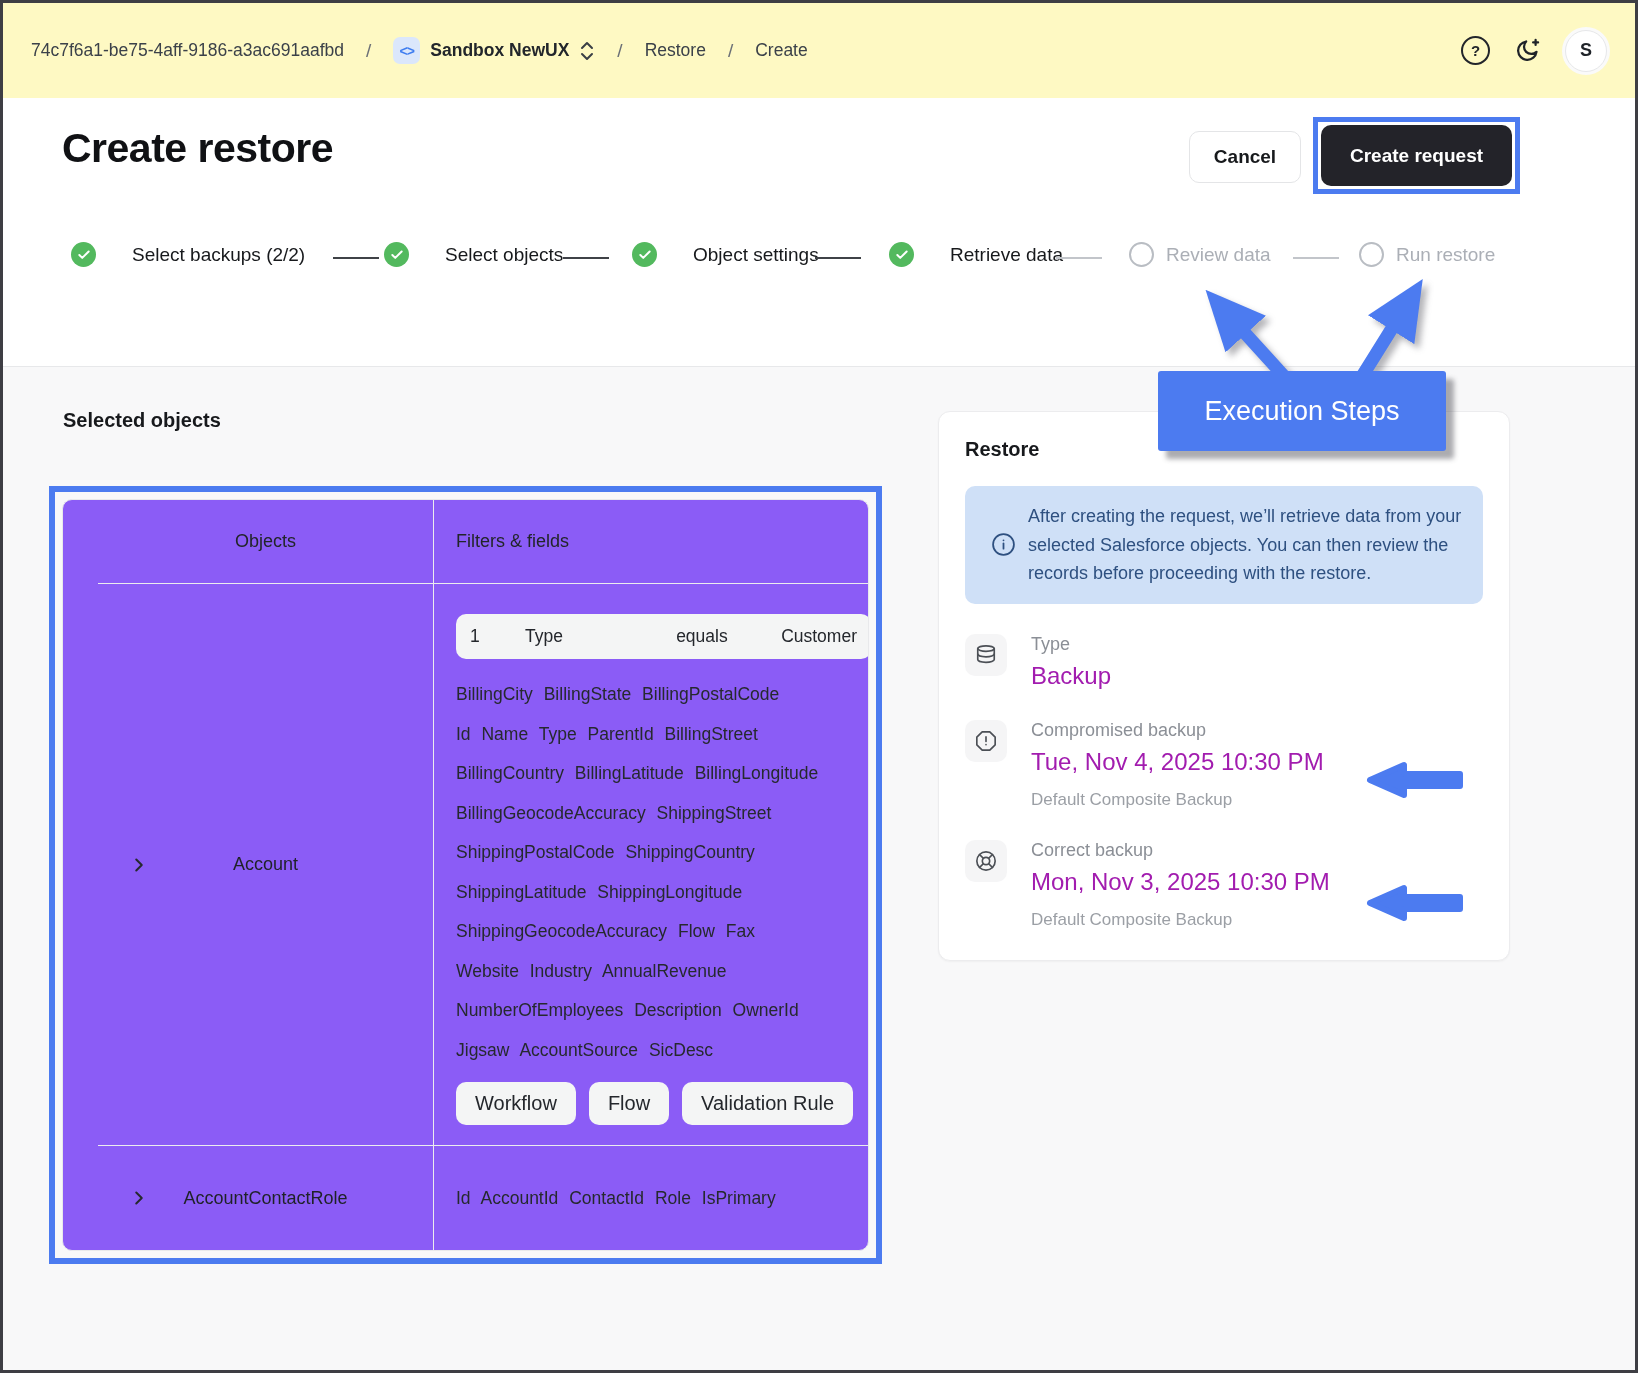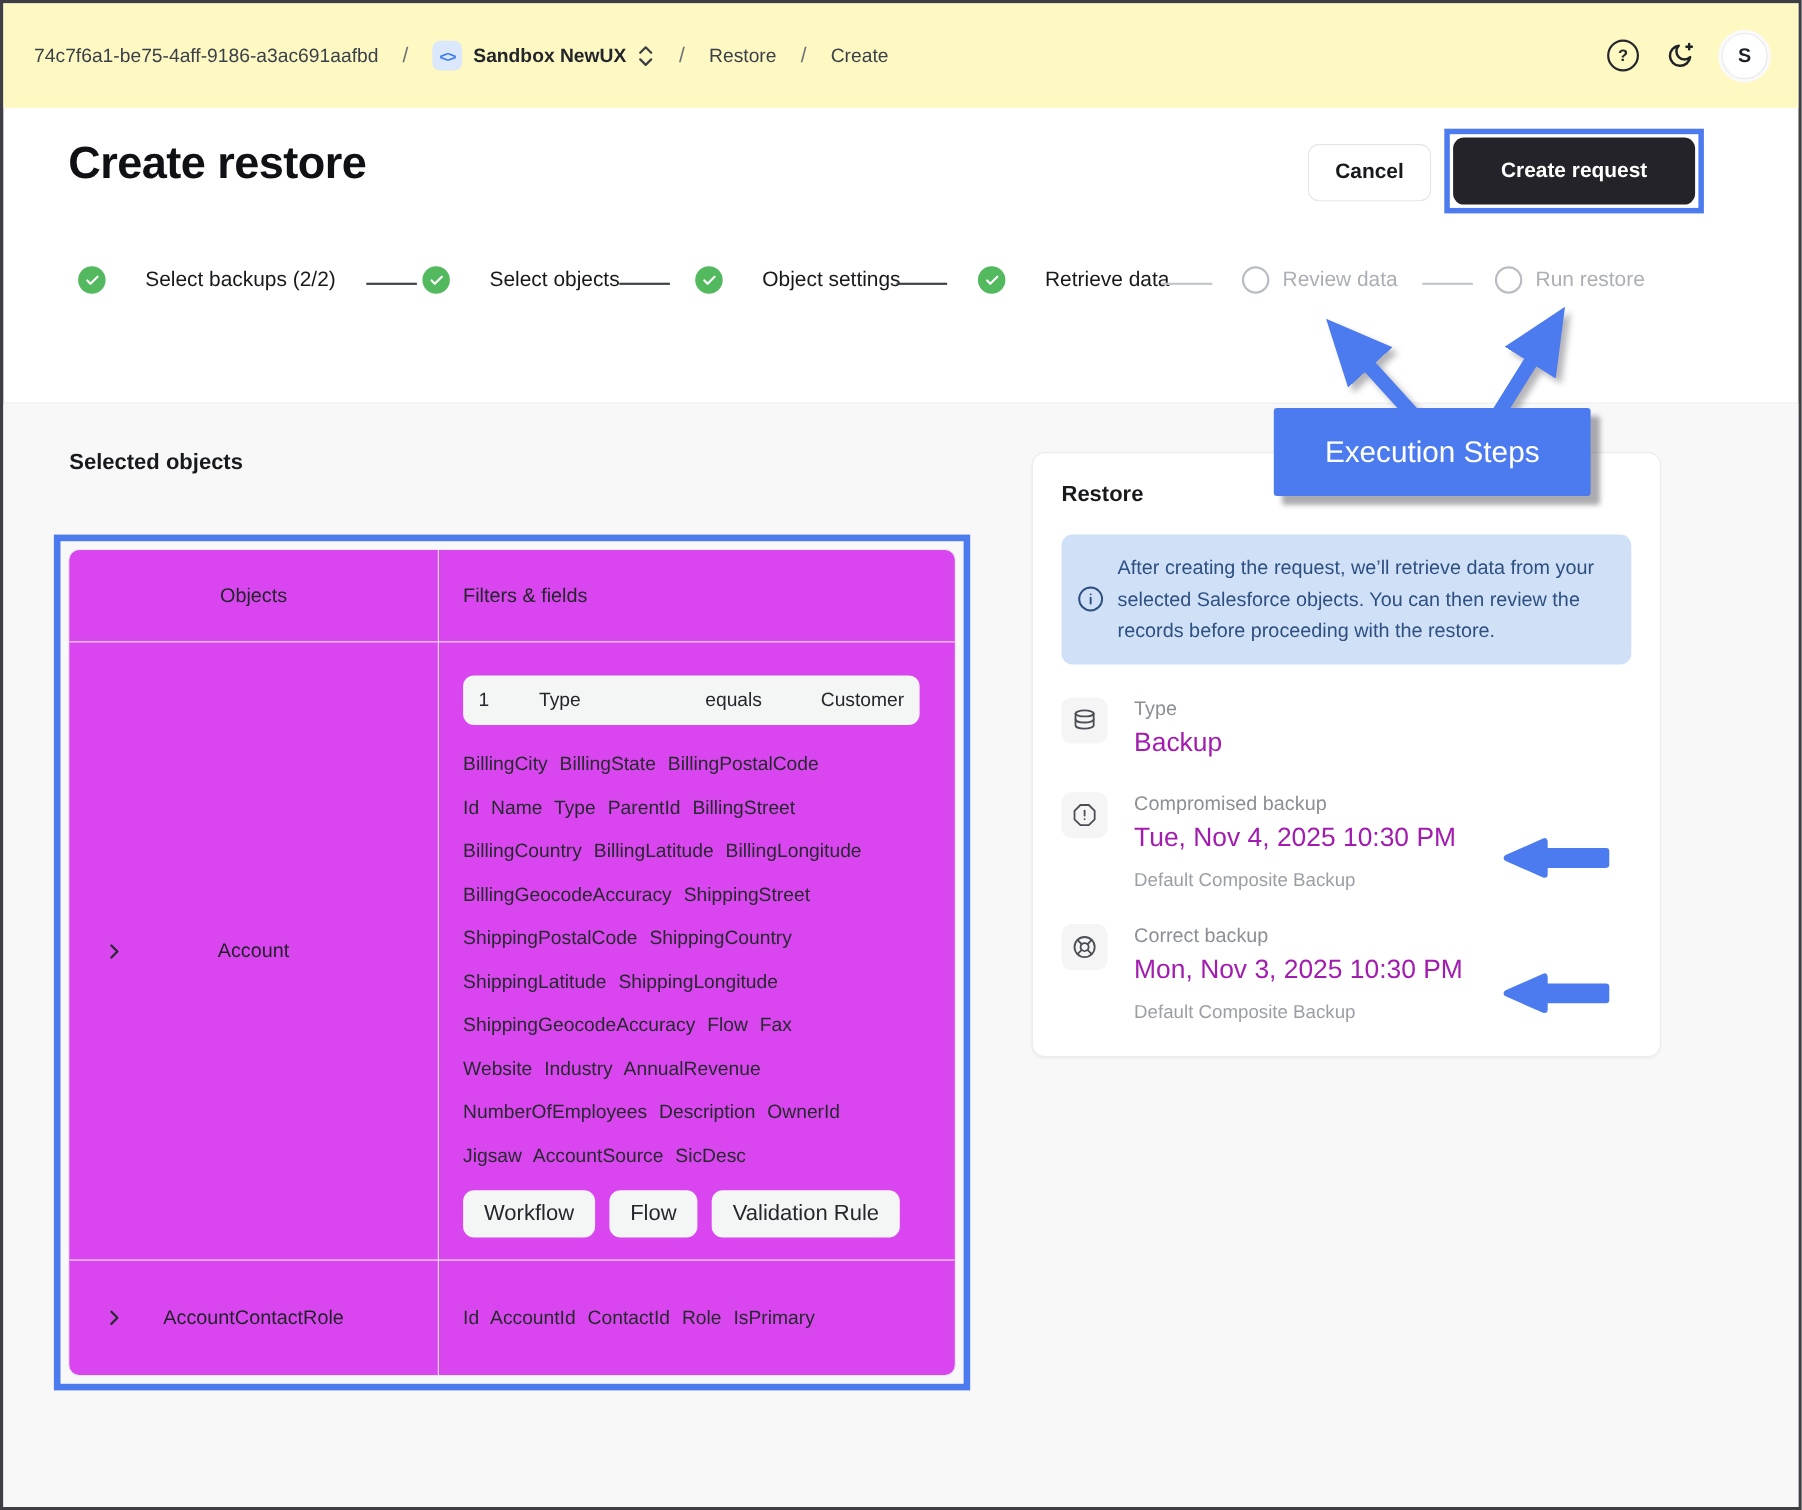--- a/index.html
+++ b/index.html
@@ -24,42 +24,42 @@
   .avatar{width:40px; height:40px; border-radius:50%; background:#fff; border:1px solid #e7e8ea;
     box-shadow:0 0 0 3px #fafafa; display:flex; align-items:center; justify-content:center;
     font-size:18px; font-weight:700; color:#1f2328;}
   
   .page-title{position:absolute; left:59px; top:122px; margin:0; font-size:41px; font-weight:700;
     letter-spacing:-0.5px; color:#101114;}
   .cancel-btn{position:absolute; left:1186px; top:128px; width:112px; height:52px;
     background:#fff; border:1px solid #e4e5e7; border-radius:10px; font-size:19px; font-weight:600;
     color:#17191c; font-family:inherit; cursor:pointer;}
   .create-annotation{position:absolute; left:1310px; top:114px; border:5px solid #4c7bf0; padding:3px; background:#fff;}
-  .create-btn{display:block; width:220px; height:61px; background:#232329; color:#fff; border:none;
+  .create-btn{display:block; width:191px; height:61px; background:#232329; color:#fff; border:none;
     border-radius:10px; font-size:19px; font-weight:600; font-family:inherit; cursor:pointer;}
   
   .step{position:absolute; top:239px; display:flex; align-items:center; gap:12px; font-size:19px; font-weight:500;}
   .step .lbl{white-space:nowrap;}
   .step.done .lbl{color:#17191c;margin-left:24px;}
   .step.todo .lbl{color:#abafb6;}
   .check-circle{width:25px; height:25px; border-radius:50%; background:#53b95e;
     display:flex; align-items:center; justify-content:center; flex:none;}
   .todo-circle{width:21px; height:21px; border-radius:50%; border:2.5px solid #b9bdc3; background:transparent; flex:none;}
   .conn{position:absolute; top:254px; height:2px; width:46px;}
   .conn.dark{background:#3f4247;}
   .conn.light{background:#c2c5ca;}
   
   .divider{position:absolute; top:363px; left:0; right:0; height:1px; background:#e7e8ea;}
   .content-bg{position:absolute; top:364px; left:0; right:0; bottom:0; background:#f8f8f9;}
   .section-title{position:absolute; left:60px; top:406px; margin:0; font-size:20px; font-weight:700; color:#17191c;}
   
   .table-annotation{position:absolute; left:46px; top:483px; width:833px; box-sizing:border-box;
     border:6px solid #4c7bf0; padding:7px; background:transparent;}
-  .obj-table{background:#d946ef; border:1px solid #e8e9eb; border-radius:10px; overflow:hidden;
-    display:grid; grid-template-columns:336px 1fr;}
+  .obj-table{background:#8b5cf6; border:1px solid #e8e9eb; border-radius:10px; overflow:hidden;
+    display:grid; grid-template-columns:336px 1fr;padding-left:35px;}
   .cell{box-sizing:border-box;}
   .col1{border-right:1px solid #ececee;}
   .th{height:84px; display:flex; align-items:center; font-size:18px; font-weight:500; color:#222529;
     border-bottom:1px solid #ececee;}
   .th.col1{justify-content:center;}
   .th.col2{padding-left:22px;}
   .obj-cell{display:flex; align-items:center; position:relative; border-bottom:1px solid #ececee;}
   .obj-cell .chev{position:absolute; left:30px; display:flex; cursor:pointer;}
   .obj-cell .obj-name{width:100%; text-align:center; font-size:18px; color:#1f2227;}
   .fields-cell{padding:30px 24px 20px 22px; border-bottom:1px solid #ececee;}
@@ -73,21 +73,21 @@
   .chips{display:flex; gap:13px; margin-top:12px;}
   .chip{background:#f4f5f5; border-radius:10px; padding:10px 19px; font-size:20px; color:#24272c;}
   .row2-obj{height:104px; border-bottom:none;}
   .row2-fields{display:flex; align-items:center; padding:0 0 0 22px; border-bottom:none;}
   .row2-fields .field-line{line-height:100px;}
   
   .restore-card{position:absolute; left:935px; top:408px; width:572px; box-sizing:border-box;
     background:#fff; border:1px solid #ececee; border-radius:12px; box-shadow:0 1px 2px rgba(0,0,0,.04);
     padding:26px 26px 30px 26px; z-index:1;}
   .card-title{margin:0; font-size:20px; font-weight:700; color:#17191c;}
-  .info-alert{margin-top:25px; background:#cfe0f7; border-radius:10px; padding:16px 18px 16px 14px;
+  .info-alert{margin-top:25px; background:#cfe0f7; border-radius:10px; padding:16px 18px 16px 26px;
     display:flex; align-items:center; gap:12px;}
   .info-alert .txt{font-size:18px; line-height:28.5px; color:#2e5080; width:458px;}
   .detail{display:flex; gap:24px; margin-top:30px;}
   .icon-box{width:42px; height:42px; border-radius:10px; background:#f5f5f6; flex:none;
     display:flex; align-items:center; justify-content:center;}
   .detail .d-label{font-size:18px; color:#8b8f96;}
   .detail .d-value{font-size:24px; color:#a21caf; margin-top:7px;}
   .detail .d-sub{font-size:17px; color:#9b9fa5; margin-top:14px;}
   
   .exec-box{position:absolute; left:1155px; top:368px; width:288px; height:80px; background:#4c7bf0;

